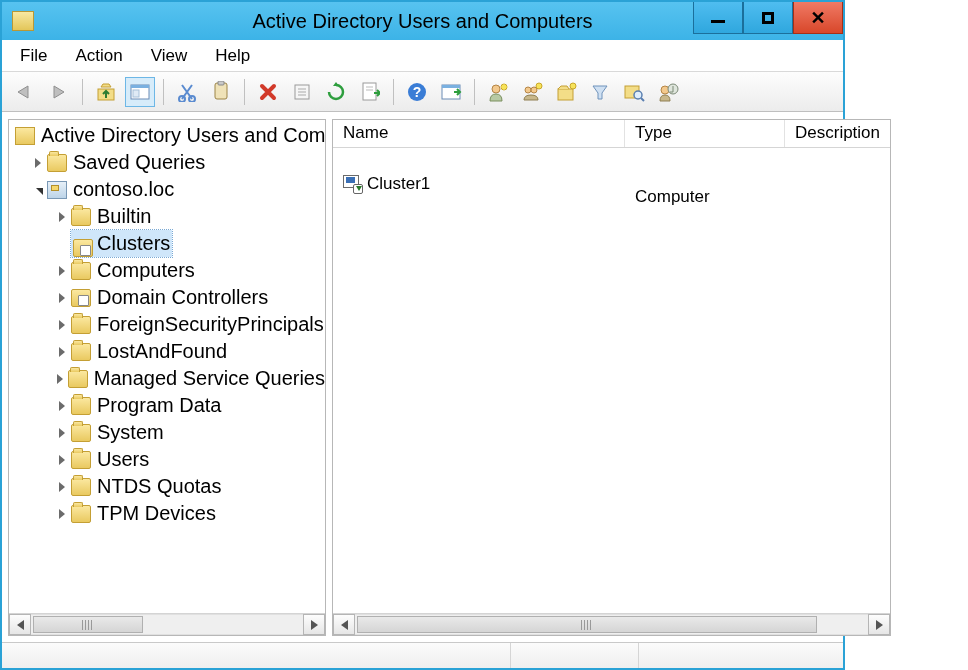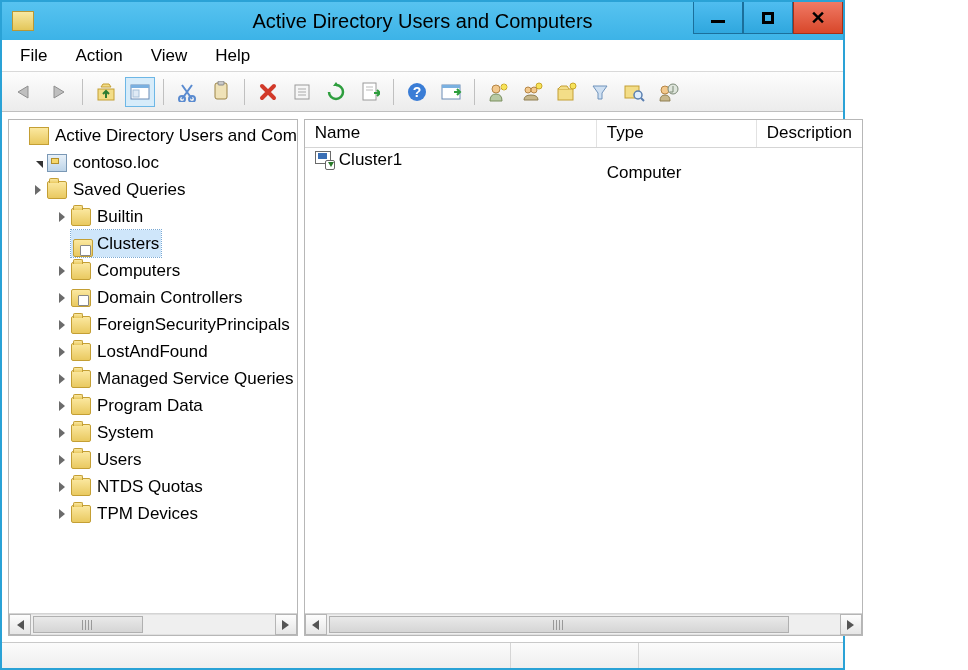--- a/index.html
+++ b/index.html
@@ -22,24 +22,24 @@
   
   .toolbar { height:40px; background:linear-gradient(#fdfdfd,#ececec); border-bottom:1px solid #bfbfbf; display:flex; align-items:center; padding:0 8px; gap:4px; }
   .toolbar .sep { width:1px; height:26px; background:#c0c0c0; margin:0 4px; }
   .toolbar .tbtn { width:30px; height:30px; display:flex; align-items:center; justify-content:center; border:1px solid transparent; position:relative; }
   .toolbar .tbtn.active { border:1px solid #6db7e6; background:#d7ecfa; }
   .tbtn svg { pointer-events:none; }
   
   .client { flex:1; display:flex; border-top:1px solid #fff; padding:6px; gap:6px; min-height:0; }
   .pane { border:1px solid #b7b7b7; background:#fff; display:flex; flex-direction:column; min-height:0; }
   .tree-pane { width:318px; }
-  .list-pane { flex:1; }
+  .list-pane { flex:1;gap:24px; }
   .pane-body { flex:1; overflow:hidden; position:relative; }
   
-  .tree { padding:2px 0 0 2px; font-size:17px; line-height:27px; white-space:nowrap; }
+  .tree { padding:2px 0 0 2px; font-size:20px; line-height:27px; white-space:nowrap; }
   .node { display:flex; align-items:center; height:27px; }
   .node .expander { width:14px; height:14px; margin-right:2px; display:flex; align-items:center; justify-content:center; }
   .expander.closed::before { content:""; border-left:6px solid #6b6b6b; border-top:5px solid transparent; border-bottom:5px solid transparent; display:block; }
   .expander.open::before { content:""; width:0; height:0; border-left:7px solid transparent; border-top:7px solid #333; transform:rotate(0deg); margin-left:2px; margin-top:3px; }
   .expander.none { visibility:hidden; }
   .node .icon { width:20px; height:18px; margin-right:6px; flex:0 0 20px; }
   .node.selected .label-wrap { background:#cfe6fa; outline:1px dotted #7aa9d4; }
   .label-wrap { padding:0 2px; display:flex; align-items:flex-end; }
   .label-wrap .icon { margin-right:4px; }
   .d1 { padding-left:2px; }
@@ -247,28 +247,28 @@
 
     <div class="pane tree-pane">
       <div class="pane-body">
         <div class="tree">
           <div class="node d1">
             <span class="expander none"></span>
             <span class="icon root-icon"></span>
             <span>Active Directory Users and Com</span>
           </div>
           <div class="node d2">
+            <span class="expander closed"></span>
+            <span class="icon folder-icon"></span>
+            <span>Saved Queries</span>
+          </div>
+          <div class="node d2">
             <span class="expander open"></span>
             <span class="icon domain-icon"></span>
             <span>contoso.loc</span>
-          </div>
-          <div class="node d2">
-            <span class="expander closed"></span>
-            <span class="icon folder-icon"></span>
-            <span>Saved Queries</span>
           </div>
           <div class="node d3">
             <span class="expander closed"></span>
             <span class="icon folder-icon"></span>
             <span>Builtin</span>
           </div>
           <div class="node d3 selected">
             <span class="expander none"></span>
             <span class="label-wrap">
               <span class="icon ou-icon"></span>

